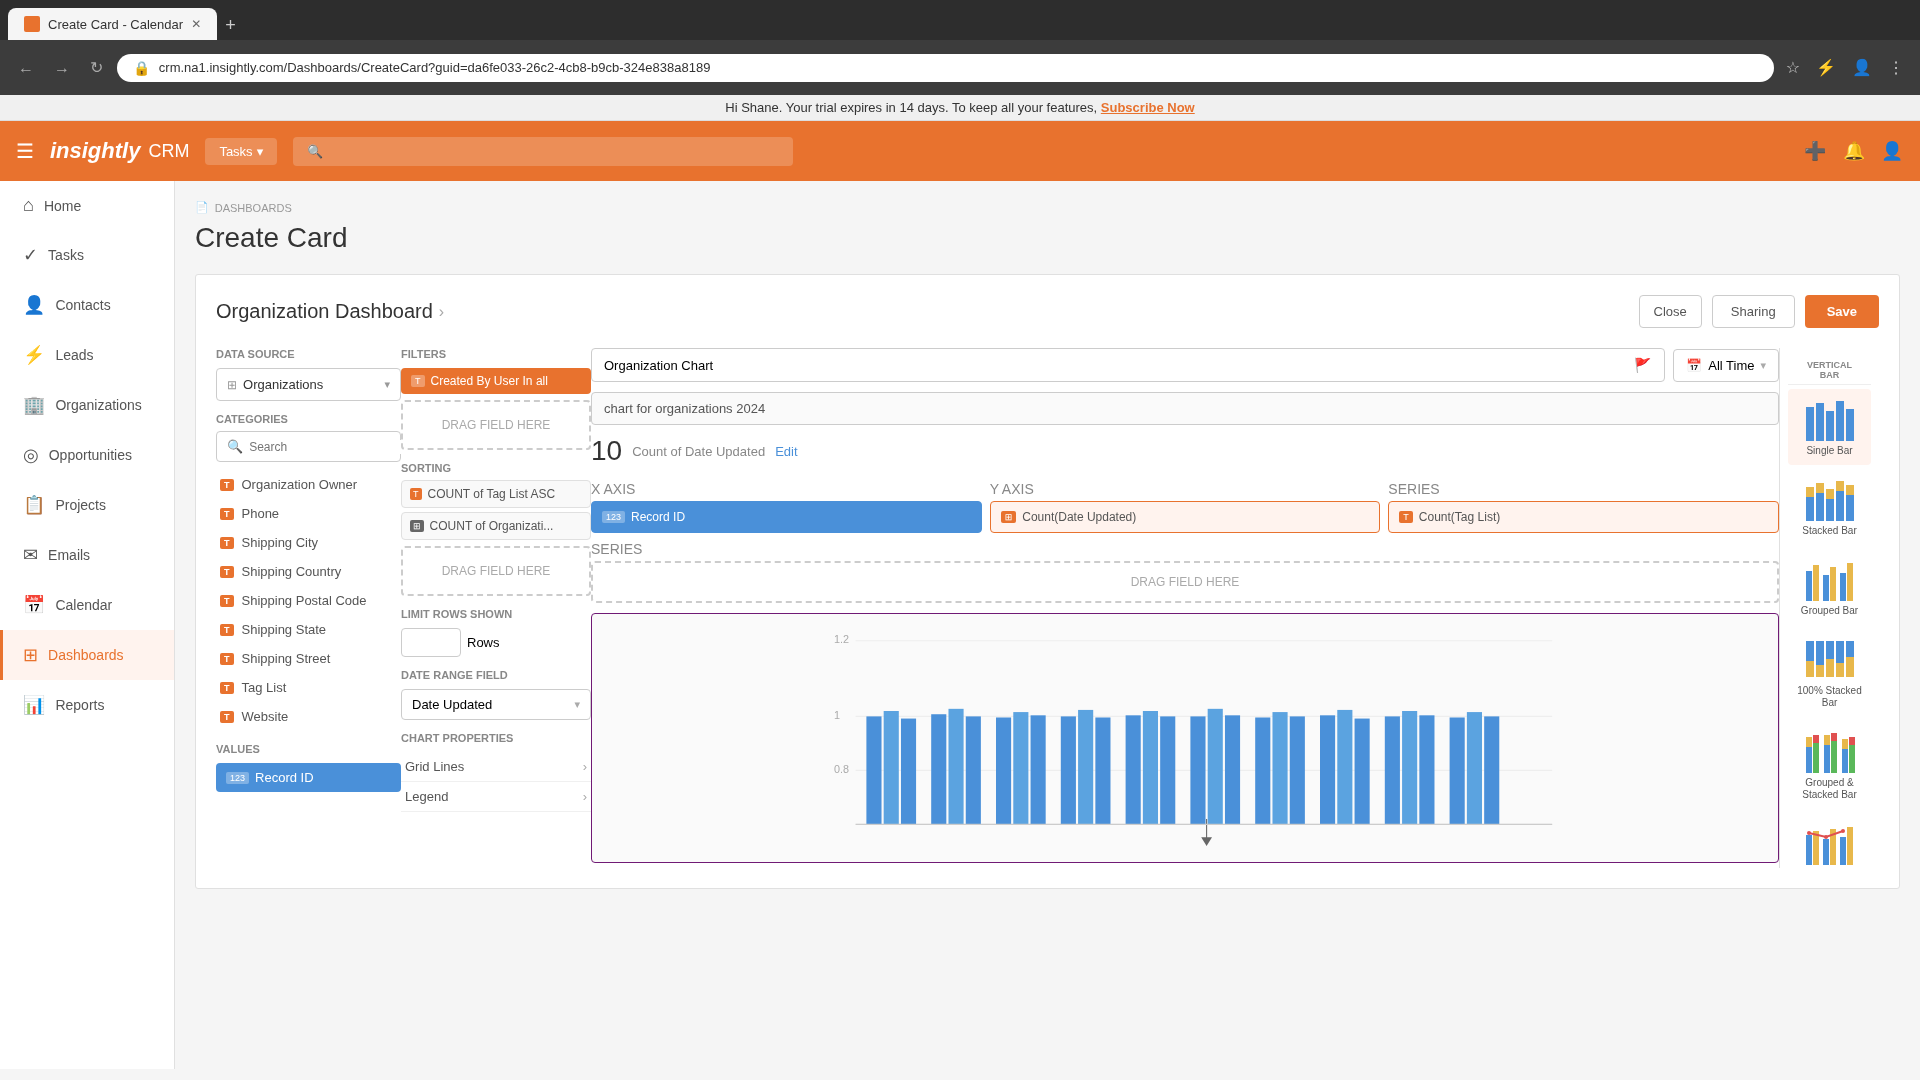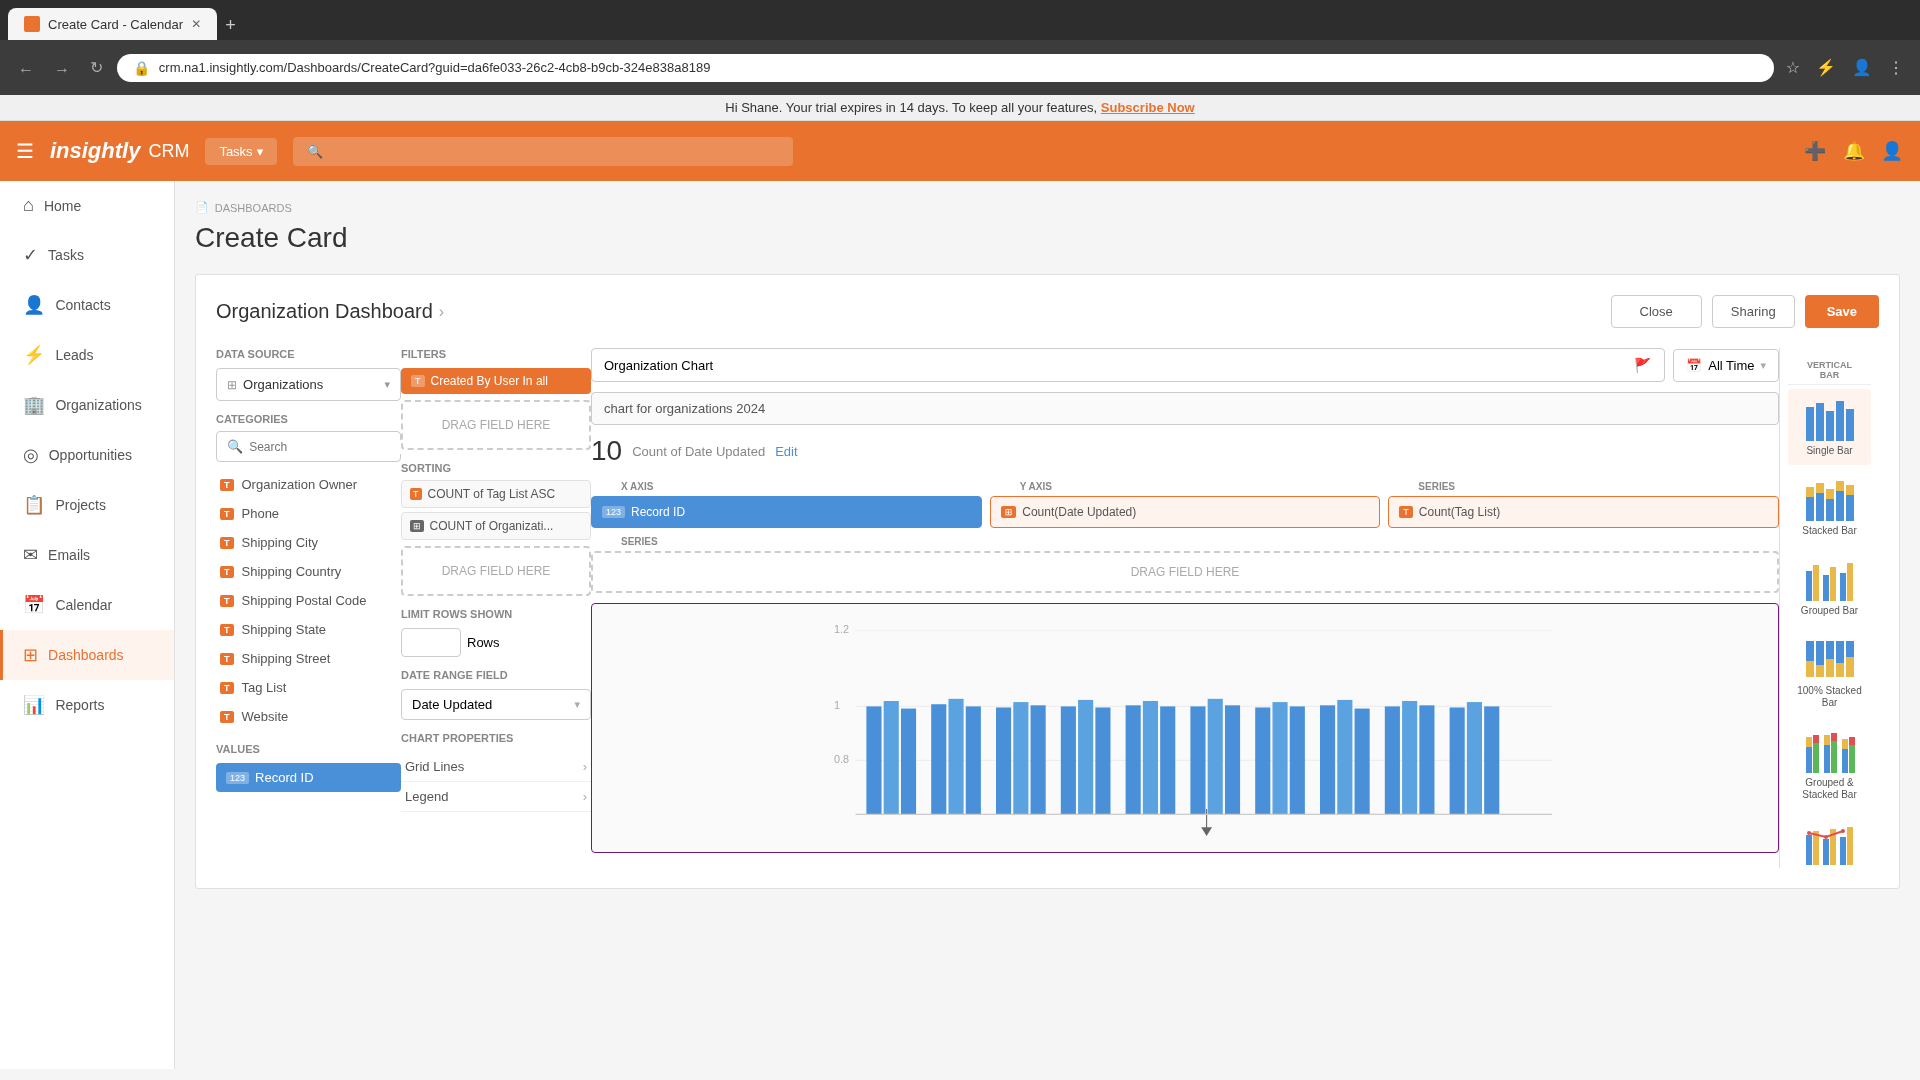--- a/index.html
+++ b/index.html
@@ -50,21 +50,21 @@
 
     
     .breadcrumb { display: flex; align-items: center; gap: 6px; margin-bottom: 4px; font-size: 12px; color: #888; }
     .page-title { font-size: 28px; font-weight: 400; color: #333; margin-bottom: 20px; }
 
     
     .card-builder { background: #fff; border-radius: 3px; padding: 20px; border: 1px solid #e0e0e0; }
     .card-header { display: flex; align-items: center; justify-content: space-between; margin-bottom: 20px; }
     .org-title { font-size: 20px; color: #333; display: flex; align-items: center; gap: 6px; }
     .card-actions { display: flex; gap: 10px; }
-    .btn-close { background: #fff; border: 1px solid #ccc; color: #555; padding: 8px 28px; border-radius: 4px; cursor: pointer; font-size: 13px; }
+    .btn-close { background: #fff; border: 1px solid #ccc; color: #555; padding: 8px 14px; border-radius: 4px; cursor: pointer; font-size: 13px; }
     .btn-sharing { background: #fff; border: 1px solid #ccc; color: #555; padding: 8px 18px; border-radius: 4px; cursor: pointer; font-size: 13px; }
     .btn-save { background: #e8722e; border: none; color: #fff; padding: 8px 22px; border-radius: 4px; cursor: pointer; font-size: 13px; font-weight: bold; }
 
     
     .builder-cols { display: flex; gap: 0; height: 520px; justify-content: space-between; }
 
     
     .left-panel { width: 185px; flex-shrink: 0; }
     .panel-label { font-size: 11px; font-weight: bold; color: #888; text-transform: uppercase; margin-bottom: 8px; }
     .data-source-select { border: 1px solid #ccc; border-radius: 4px; padding: 8px 10px; background: #fff; display: flex; align-items: center; gap: 6px; font-size: 13px; color: #333; cursor: pointer; }
@@ -103,21 +103,21 @@
     .time-select { border: 1px solid #ccc; border-radius: 4px; padding: 8px 12px; font-size: 13px; background: #fff; display: flex; align-items: center; gap: 6px; cursor: pointer; }
     .chart-name-input { border: 1px solid #ccc; border-radius: 4px; padding: 8px 12px; font-size: 13px; width: 100%; margin-bottom: 10px; color: #555; background: #fafafa; }
     .count-row { display: flex; align-items: center; gap: 10px; margin-bottom: 14px; }
     .count-num { font-size: 28px; font-weight: 300; color: #333; }
     .count-label { font-size: 13px; color: #888; }
     .count-edit { color: #4a90d9; font-size: 13px; cursor: pointer; }
 
     
     .axis-config { display: flex; gap: 8px; margin-bottom: 8px; }
     .axis-box { flex: 1; }
-    .axis-label { font-size: 10px; font-weight: bold; color: #888; text-transform: uppercase; margin-bottom: 4px; margin-left: 30px; }
+    .axis-label { font-size: 14px; font-weight: normal; color: #888; text-transform: uppercase; margin-bottom: 4px; }
     .axis-field { border: 1px solid #e0e0e0; border-radius: 4px; padding: 8px 10px; font-size: 12px; display: flex; align-items: center; gap: 6px; }
     .axis-field.x-axis { background: #4a90d9; color: #fff; border-color: #4a90d9; }
     .axis-field.y-axis { background: #fff3ee; border-color: #e8722e; color: #555; }
     .axis-field.series-axis { background: #fff3ee; border-color: #e8722e; color: #555; }
     .axis-num-badge { background: rgba(255,255,255,0.3); color: #fff; font-size: 9px; padding: 1px 4px; border-radius: 2px; }
     .axis-t-badge { background: #e8722e; color: #fff; font-size: 9px; padding: 1px 4px; border-radius: 2px; }
     .series-row { margin-bottom: 10px; }
     .series-drag-box { border: 2px dashed #ccc; border-radius: 4px; padding: 12px; text-align: center; font-size: 12px; color: #aaa; }
 
     

